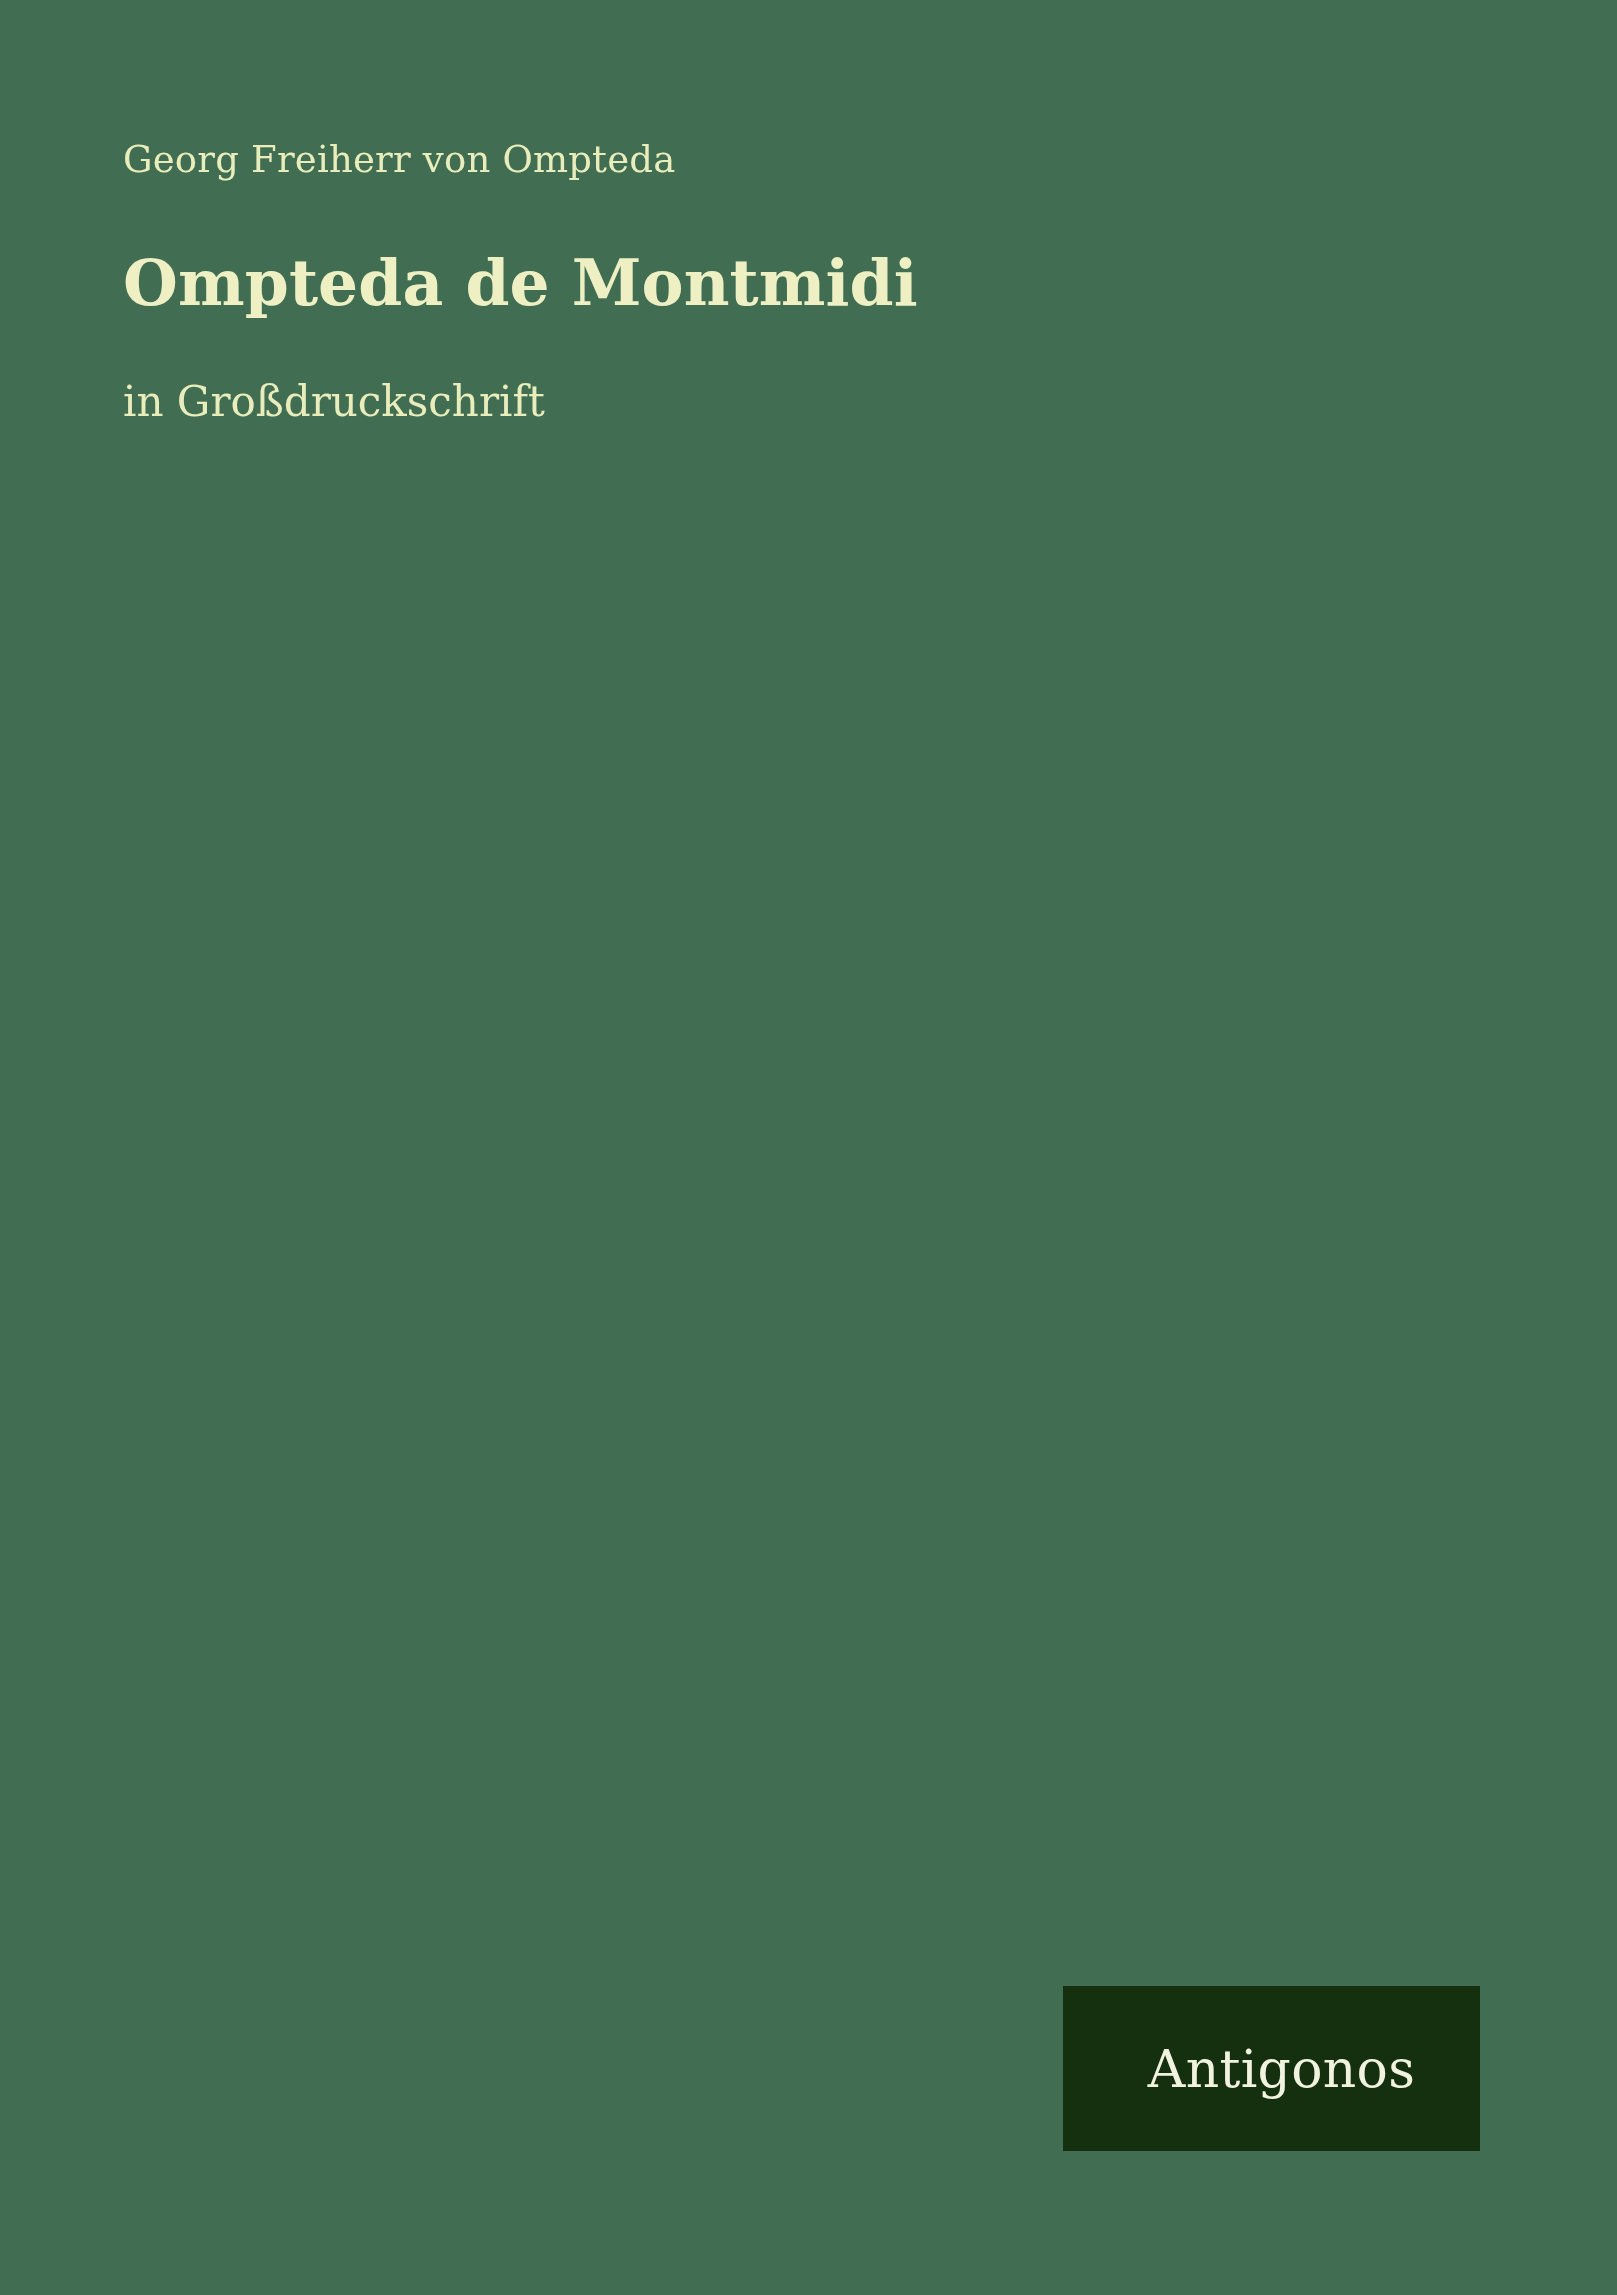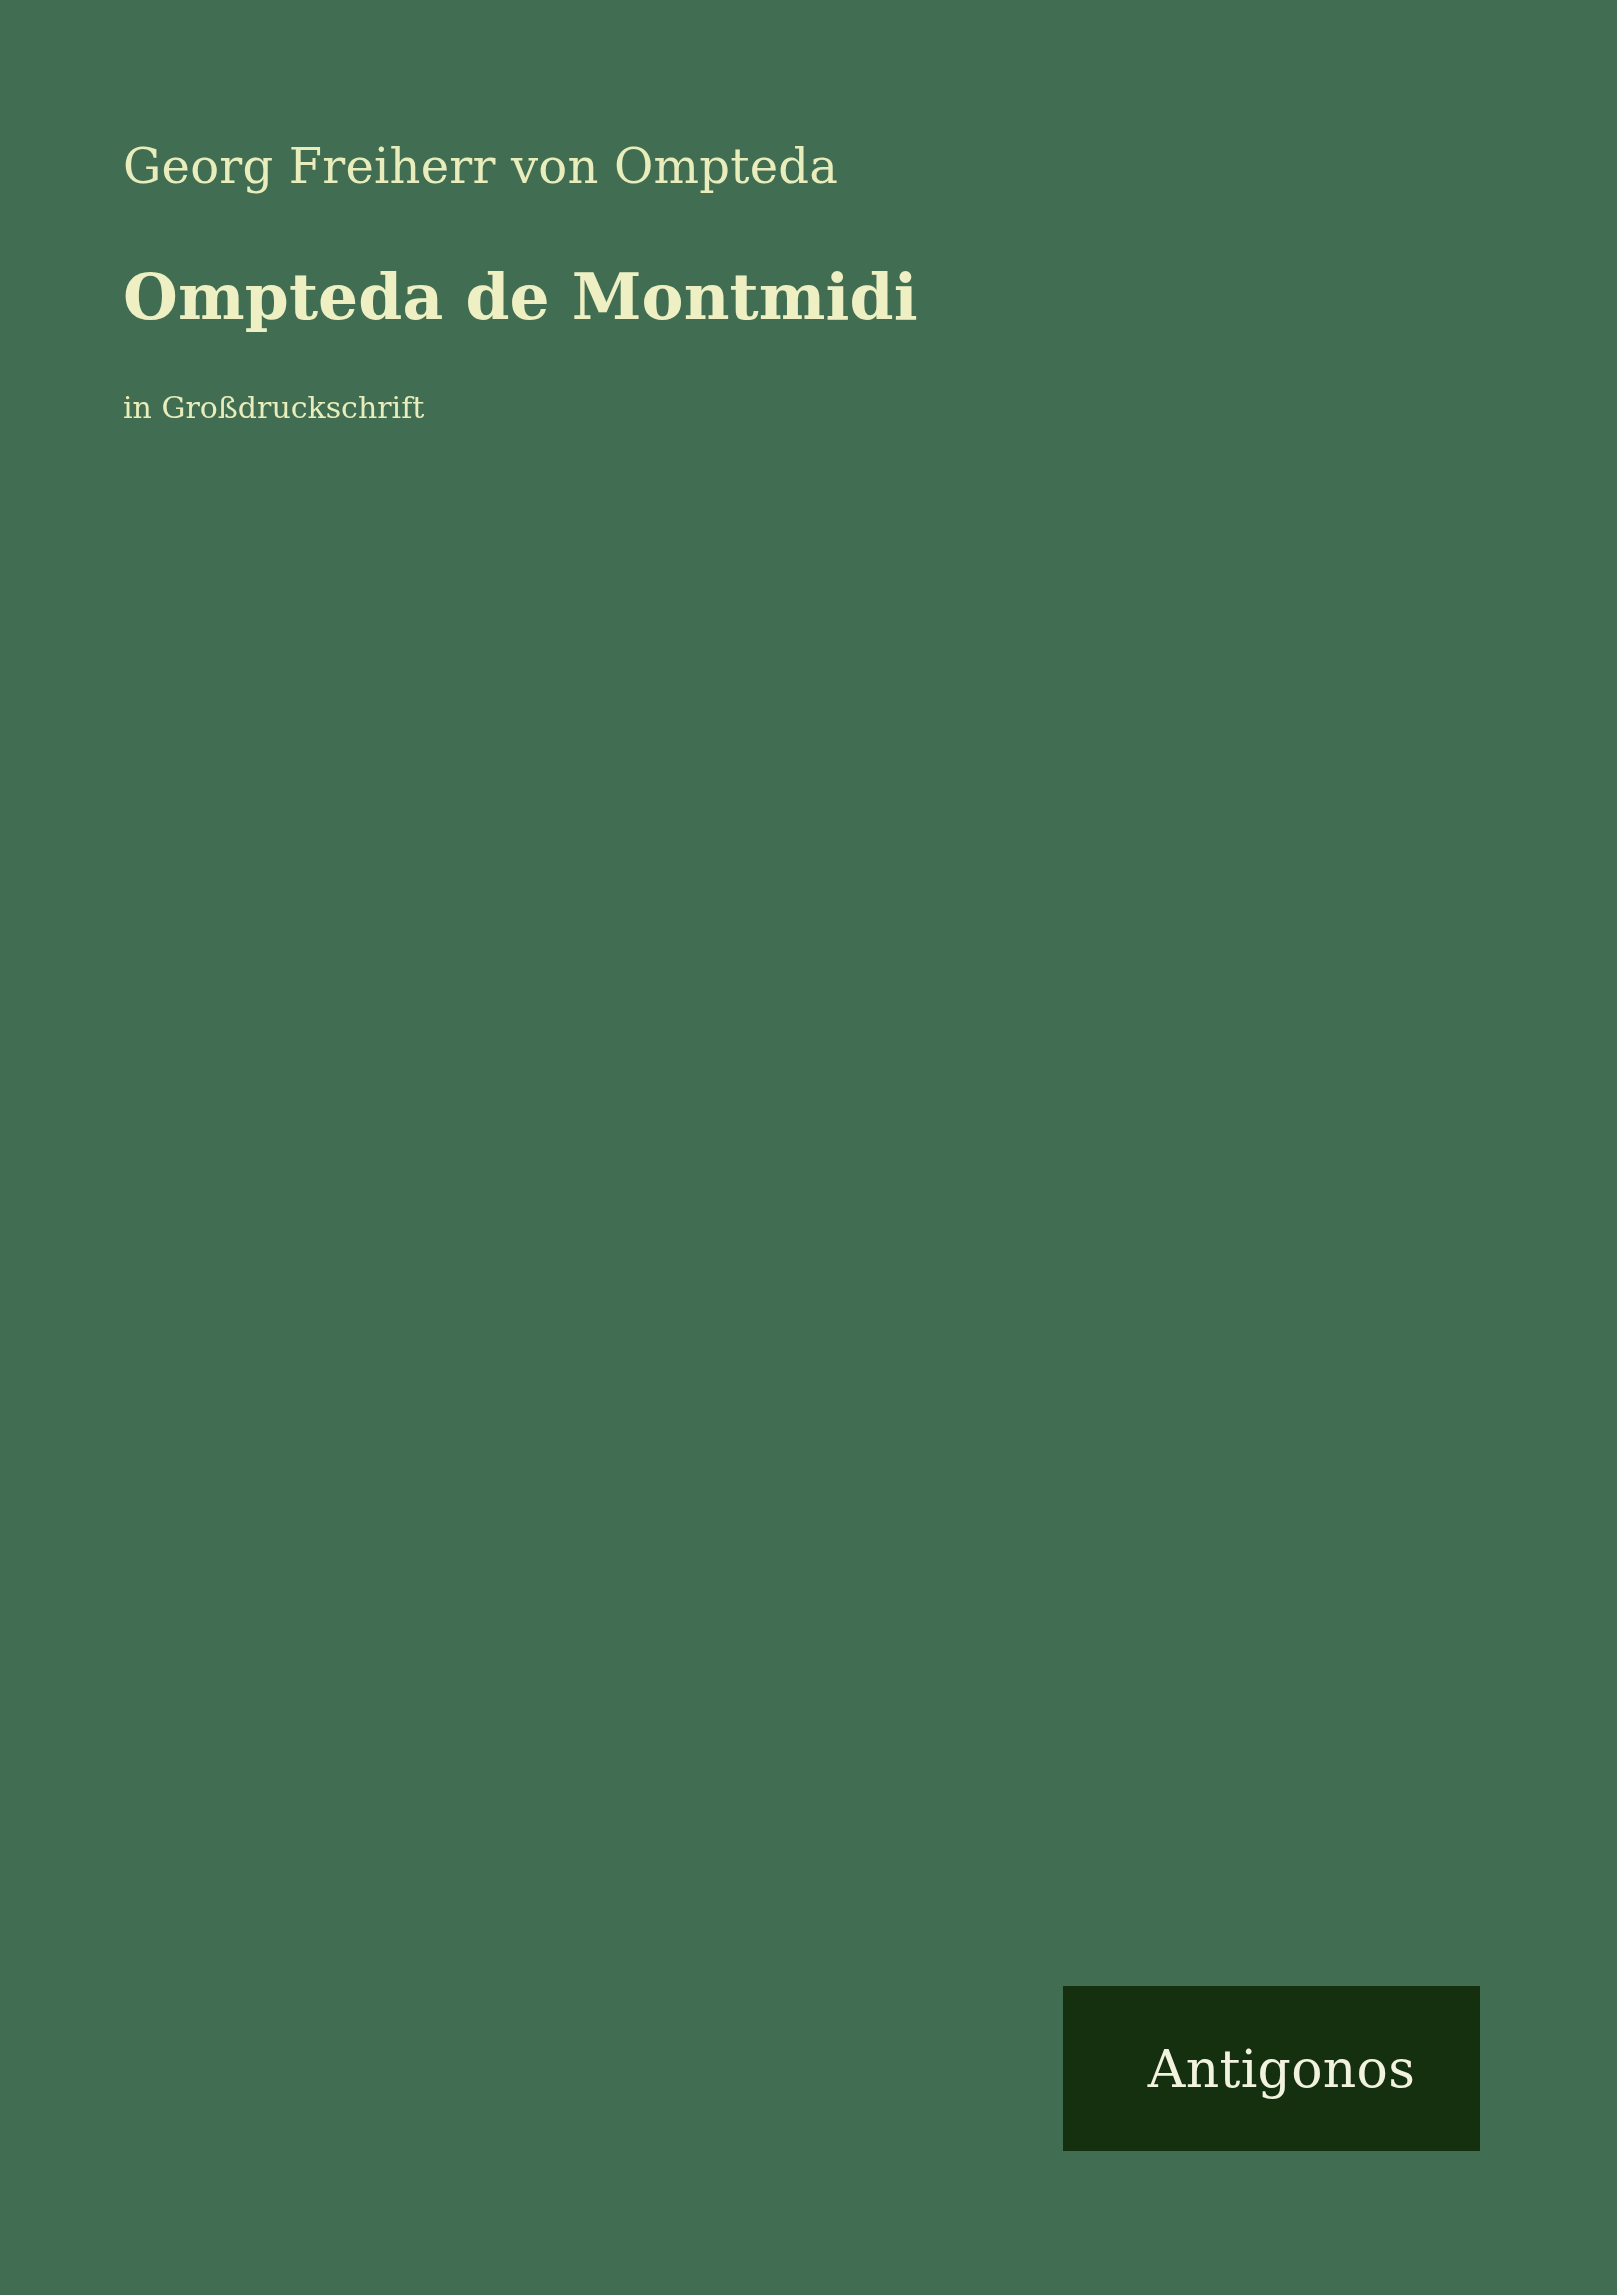--- a/index.html
+++ b/index.html
@@ -20,38 +20,38 @@
     background: #416e52;
   }
   .text-block {
     position: absolute;
     left: 123px;
     top: 138px;
     width: 1281px;
   }
   .author {
     color: #e9edbb;
-    font-size: 48px;
+    font-size: 37px;
     font-weight: 400;
     line-height: 1.2;
     letter-spacing: 0.2px;
     margin: 0;
   }
   .title {
     color: #eef0c4;
     font-size: 63px;
     font-weight: 700;
     line-height: 1.15;
     letter-spacing: 0.1px;
     margin: 0;
     padding-top: 65px;
   }
   .subtitle {
     color: #e9edbb;
-    font-size: 30px;
+    font-size: 42px;
     font-weight: 400;
     line-height: 1.2;
     margin: 0;
     padding-top: 57px;
   }
   .publisher-badge {
     position: absolute;
     left: 1063px;
     top: 1986px;
     width: 417px;

